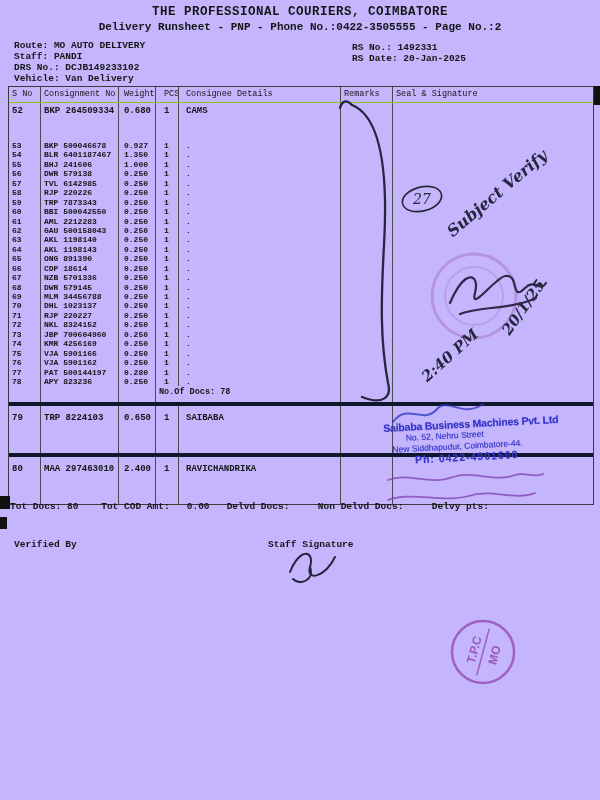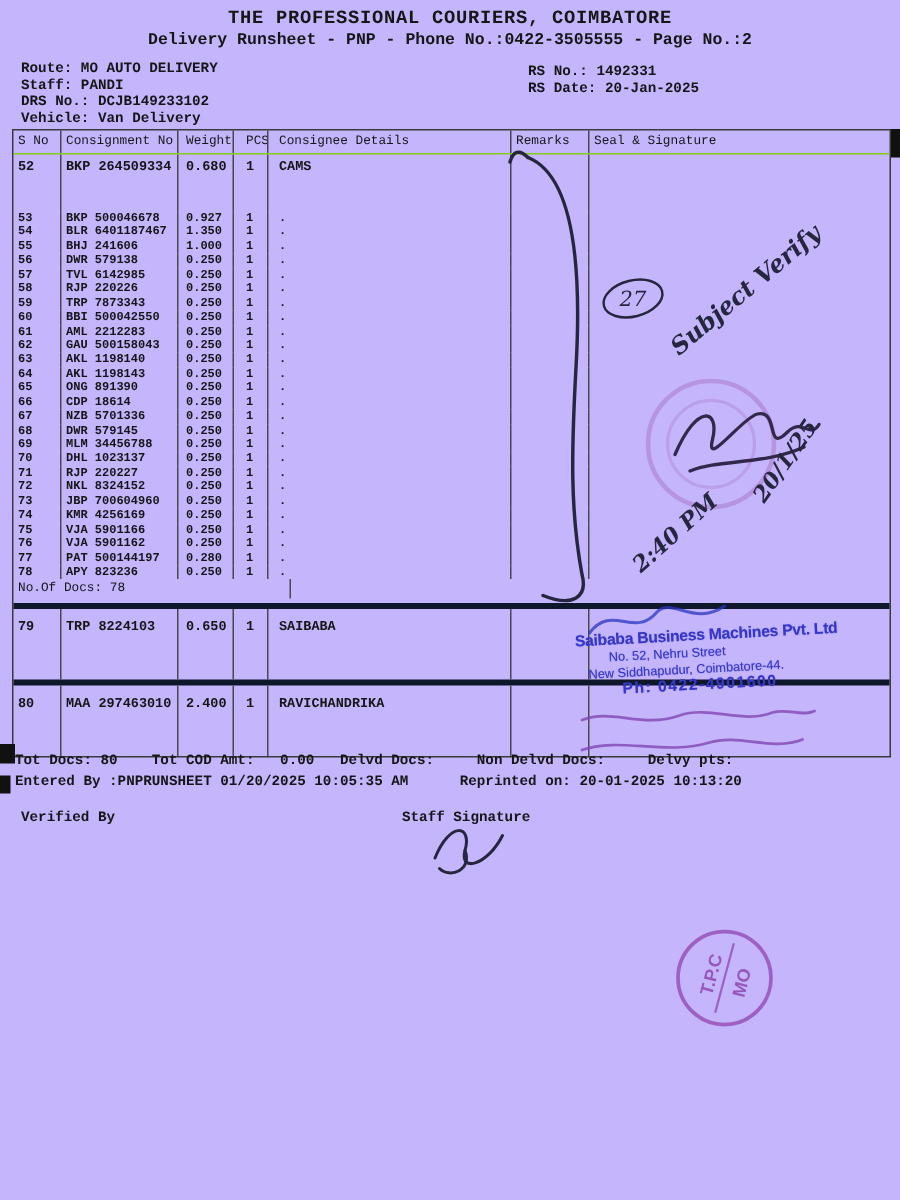--- a/index.html
+++ b/index.html
@@ -15,21 +15,21 @@
   .trow{display:flex;}
   .cell{box-sizing:border-box;border-right:1px solid #4a4a4a;padding-left:3px;overflow:hidden;white-space:pre;}
   .c-sno{width:32px;} .c-cons{width:78px;} .c-wt{width:37px;padding-left:5px;} .c-pcs{width:23px;padding-left:8px;}
   .c-det{width:162px;padding-left:7px;} .c-rem{width:52px;} .c-note{width:185px;}
   .c-seal{flex:1;border-right:none;}
   .thead{height:15px;border-bottom:1px solid #84cc16;font-size:8.5px;font-weight:normal;line-height:14px;}
   .row-first{height:38px;font-size:9px;font-weight:bold;}
   .row-first .cell{line-height:12px;padding-top:2px;}
   .row-packed{height:9.45px;font-size:8px;font-weight:bold;}
   .row-packed .cell{line-height:9.45px;}
-  .row-note{height:16px;font-size:8.5px;font-weight:normal;flex-direction:column;}
+  .row-note{height:16px;font-size:8.5px;font-weight:bold;}
   .row-note .cell{line-height:13px;}
   .sec{border-bottom:4px solid #0f172a;}
   .row-tall{height:47px;font-size:9px;font-weight:bold;}
   .row-tall .cell{line-height:12px;padding-top:6px;}
   #row-80 .trow{border-bottom:none;}
   
   .footline{font-size:9.5px;font-weight:bold;white-space:pre;}
   
   .hand{font-family:"DejaVu Serif",serif;font-style:italic;font-weight:bold;color:#26263e;white-space:nowrap;}
   .stamp-blue{color:#3636c8;font-family:"Liberation Sans",sans-serif;text-shadow:0 0 .7px rgba(54,54,200,.55);
@@ -337,21 +337,20 @@
           <div class="cell c-wt">2.400</div>
           <div class="cell c-pcs">1</div>
           <div class="cell c-det">RAVICHANDRIKA</div>
           <div class="cell c-rem"></div>
           <div class="cell c-seal"></div>
         </div>
       </div>
   </div>
 
   <div class="abs footline" style="left:10px;top:501px;">Tot Docs: 80    Tot COD Amt:   0.00   Delvd Docs:     Non Delvd Docs:     Delvy pts:</div>
-  <div class="abs footline" style="left:10px;top:515px;">Entered By :PNPRUNSHEET 01/20/2025 10:05:35 AM      Reprinted on: 20-01-2025 10:13:20</div>
   <div class="abs footline" style="left:14px;top:539px;">Verified By</div>
   <div class="abs footline" style="left:268px;top:539px;">Staff Signature</div>
 
   <div class="abs blk" style="left:0;top:496px;width:10px;height:13px;"></div>
   <div class="abs blk" style="left:0;top:517px;width:7px;height:12px;"></div>
   <div class="abs blk" style="left:594px;top:86px;width:6px;height:19px;"></div>
 
   <svg class="abs" style="left:338px;top:95px;" width="70" height="318" viewBox="0 0 70 318">
     <g fill="none" stroke="#26263e" stroke-width="2.3" stroke-linecap="round">
       <path d="M14 10 C 8 4, 4 6, 2 13"></path>

